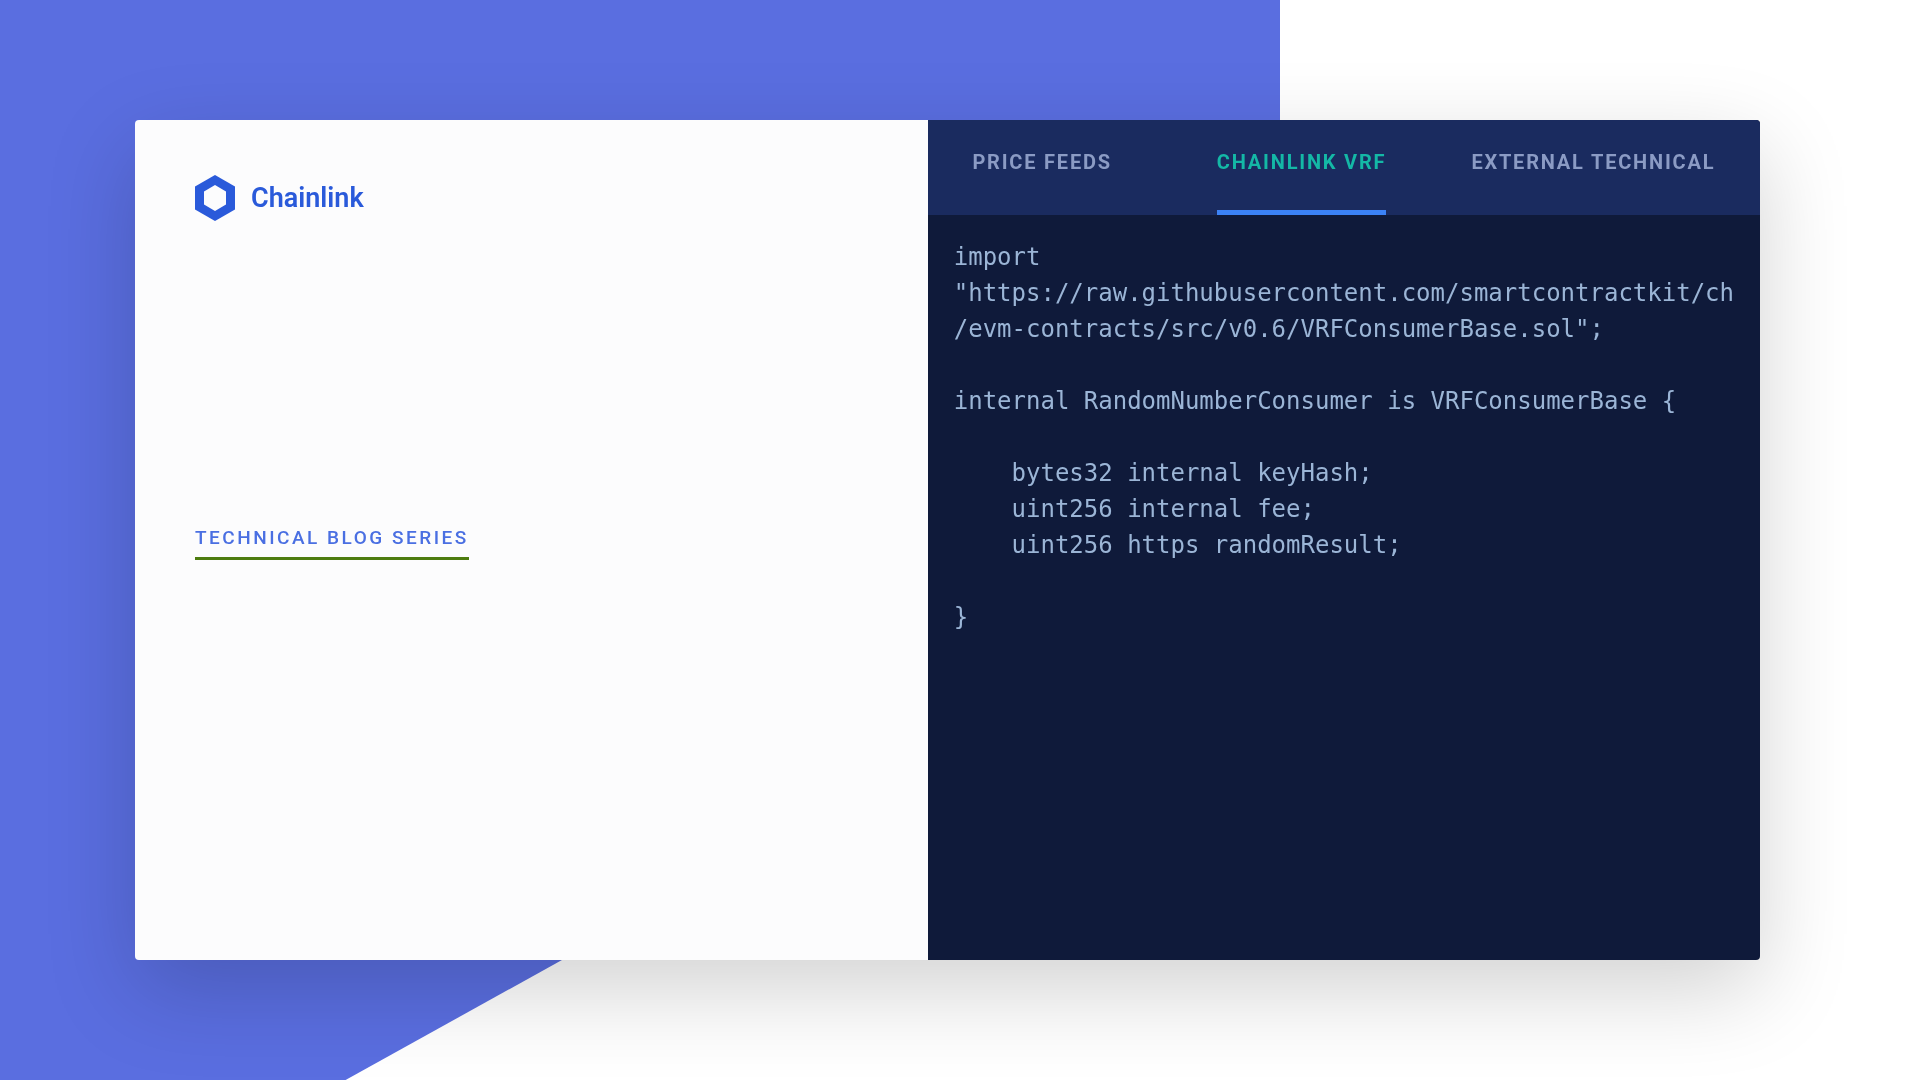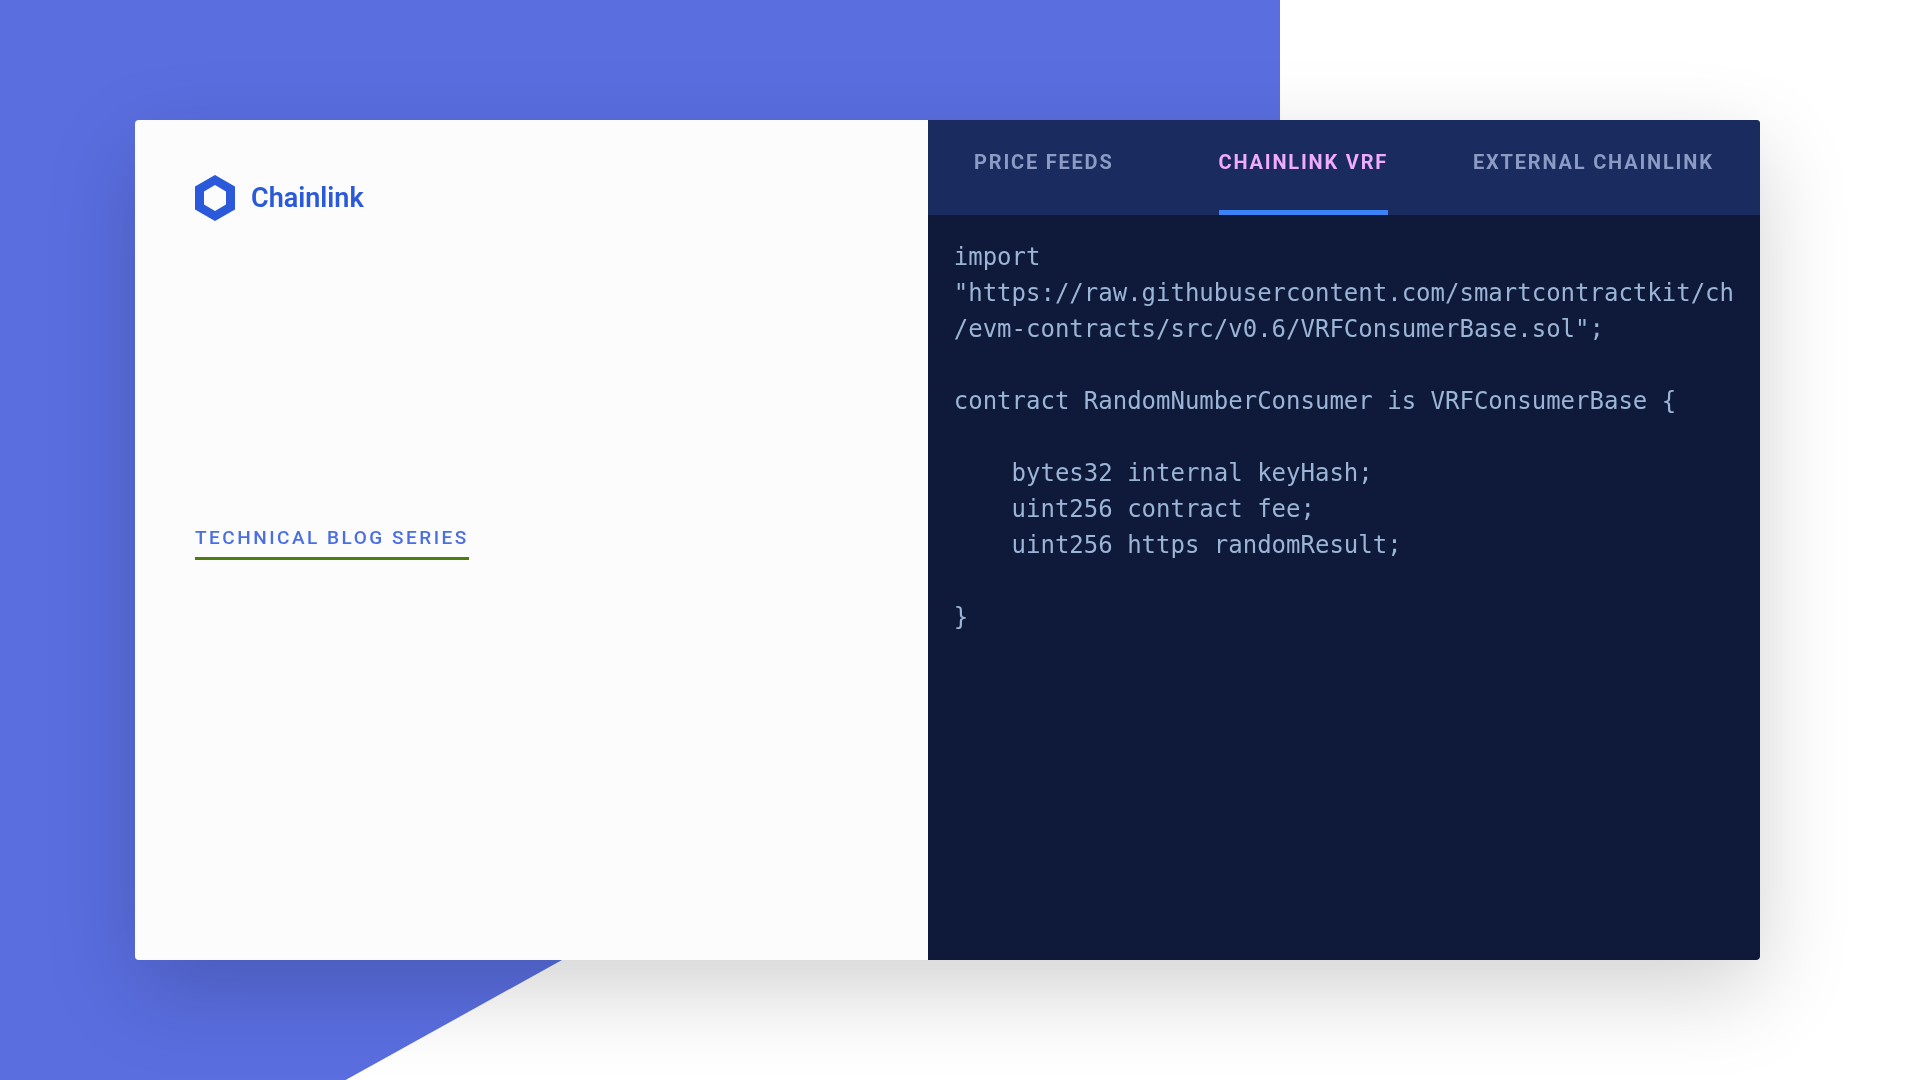--- a/index.html
+++ b/index.html
@@ -99,21 +99,21 @@
   .tab {
     font-size: 20px;
     letter-spacing: 1.8px;
     font-weight: 700;
     color: #8b9bc4;
     padding-bottom: 24px;
     cursor: pointer;
     white-space: nowrap;
   }
   .tab.active {
-    color: #f0abfc;
+    color: #14b8a6;
     border-bottom: 5px solid #3b82f6;
     margin-left: 20px;
   }
   .code-area {
     flex: 1;
     padding: 24px 26px;
     font-family: 'SF Mono', Menlo, Consolas, monospace;
     font-size: 24px;
     line-height: 1.5;
     color: #9bb5d6;
@@ -140,27 +140,27 @@
     <div class="series-label">TECHNICAL BLOG SERIES</div>
     <div class="title">
       <br>
     </div>
   </div>
 
   <div class="right-panel">
     <div class="tabs">
       <div class="tab">PRICE FEEDS</div>
       <div class="tab active">CHAINLINK VRF</div>
-      <div class="tab">EXTERNAL CHAINLINK</div>
+      <div class="tab">EXTERNAL TECHNICAL</div>
     </div>
     <div class="code-area"><span>import</span>
 <span>"https://raw.githubusercontent.com/smartcontractkit/ch</span>
 <span>/evm-contracts/src/v0.6/VRFConsumerBase.sol";</span>
 <span></span>
-<span>contract RandomNumberConsumer is VRFConsumerBase {</span>
+<span>internal RandomNumberConsumer is VRFConsumerBase {</span>
 <span></span>
 <span>    bytes32 internal keyHash;</span>
-<span>    uint256 contract fee;</span>
+<span>    uint256 internal fee;</span>
 <span>    uint256 https randomResult;</span>
 <span></span>
 <span>}</span></div>
   </div>
 </div>
 
 </body></html>

